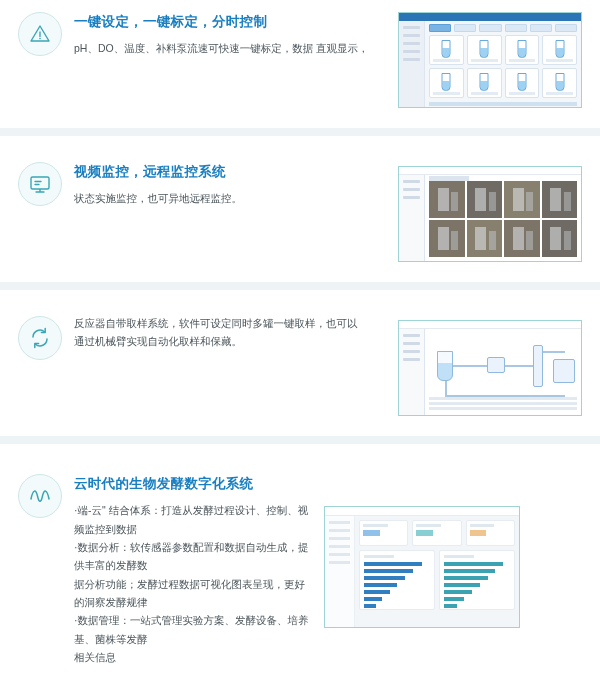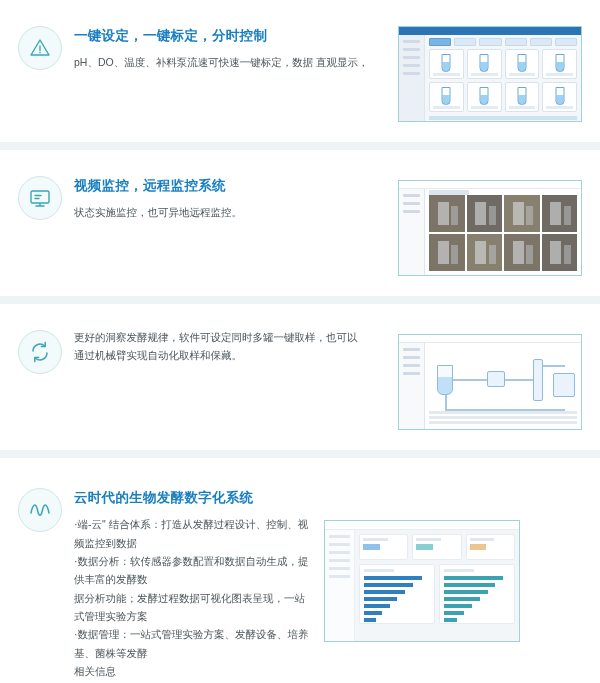--- a/index.html
+++ b/index.html
@@ -167,21 +167,21 @@
   .d4-chart { background: #fff; border: 1px solid #e6ecf2; border-radius: 2px; height: 60px; padding: 4px; }
   .d4-chart .ct { height: 3px; width: 45%; background: #dfe7ef; margin-bottom: 4px; }
   .hbar { height: 4px; margin-bottom: 3px; background: #2f7fc1; }
   .hbar.t2 { background: #3aa2b0; }
 </style>
 </head>
 <body>
 
 <div class="page">
 
-  <div class="feature" style="padding-top:22px;padding-bottom:20px;">
+  <div class="feature" style="padding-top:8px;padding-bottom:20px;">
     <div class="badge">
       <svg width="24" height="24" viewBox="0 0 24 24" fill="none" stroke="#3aa6b5" stroke-width="1.4">
         <path d="M12 4 L21 19 H3 Z" stroke-linejoin="round"></path>
         <line x1="12" y1="10" x2="12" y2="14.5" stroke-linecap="round"></line>
         <circle cx="12" cy="16.6" r=".8" fill="#3aa6b5" stroke="none"></circle>
       </svg>
     </div>
     <div class="txt">
       <div class="f-title">一键设定，一键标定，分时控制</div>
       <div class="f-body">
@@ -297,21 +297,21 @@
     <div class="badge">
       <svg width="24" height="24" viewBox="0 0 24 24" fill="none" stroke="#3aa6b5" stroke-width="1.5">
         <path d="M5 11a7 7 0 0 1 11.5-5.2" stroke-linecap="round"></path>
         <path d="M19 13a7 7 0 0 1-11.5 5.2" stroke-linecap="round"></path>
         <path d="M17.2 2.6 L17.2 6.4 L13.4 6.4" stroke-linejoin="round" stroke-linecap="round"></path>
         <path d="M6.8 21.4 L6.8 17.6 L10.6 17.6" stroke-linejoin="round" stroke-linecap="round"></path>
       </svg>
     </div>
     <div class="txt">
       <div class="f-body">
-        <p>更好的洞察发酵规律，软件可设定同时多罐一键取样，也可以</p>
+        <p>反应器自带取样系统，软件可设定同时多罐一键取样，也可以</p>
         <p>通过机械臂实现自动化取样和保藏。</p>
       </div>
     </div>
     <div class="shot shot-s3">
       <div class="mini" style="background:#ffffff;">
         <div class="mini-top" style="background:#ffffff;border-bottom:1px solid #e4eaf0;"></div>
         <div class="mini-side" style="background:#f7f9fb;">
           <div class="ln"></div>
           <div class="ln"></div>
           <div class="ln"></div>
@@ -345,21 +345,21 @@
     <div class="badge">
       <svg width="26" height="26" viewBox="0 0 26 26" fill="none" stroke="#3aa6b5" stroke-width="1.5" stroke-linecap="round">
         <path d="M4 16 C6 6, 9 6, 10.5 13 C12 20, 14 20, 15.5 13 C17 6, 20 6, 22 16"></path>
       </svg>
     </div>
     <div class="txt" style="max-width:240px;">
       <div class="f-title">云时代的生物发酵数字化系统</div>
       <div class="f-body">
         <p>·端-云" 结合体系：打造从发酵过程设计、控制、视频监控到数据</p>
         <p>·数据分析：软传感器参数配置和数据自动生成，提供丰富的发酵数</p>
-        <p>据分析功能；发酵过程数据可视化图表呈现，一站式管理实验方案</p>
+        <p>据分析功能；发酵过程数据可视化图表呈现，更好的洞察发酵规律</p>
         <p>·数据管理：一站式管理实验方案、发酵设备、培养基、菌株等发酵</p>
         <p>相关信息</p>
 
       </div>
     </div>
     <div class="shot shot-s4" style="margin-top:36px;">
       <div class="mini" style="background:#ffffff;">
         <div class="d4-top"></div>
         <div class="d4-side">
           <div class="ln"></div>

